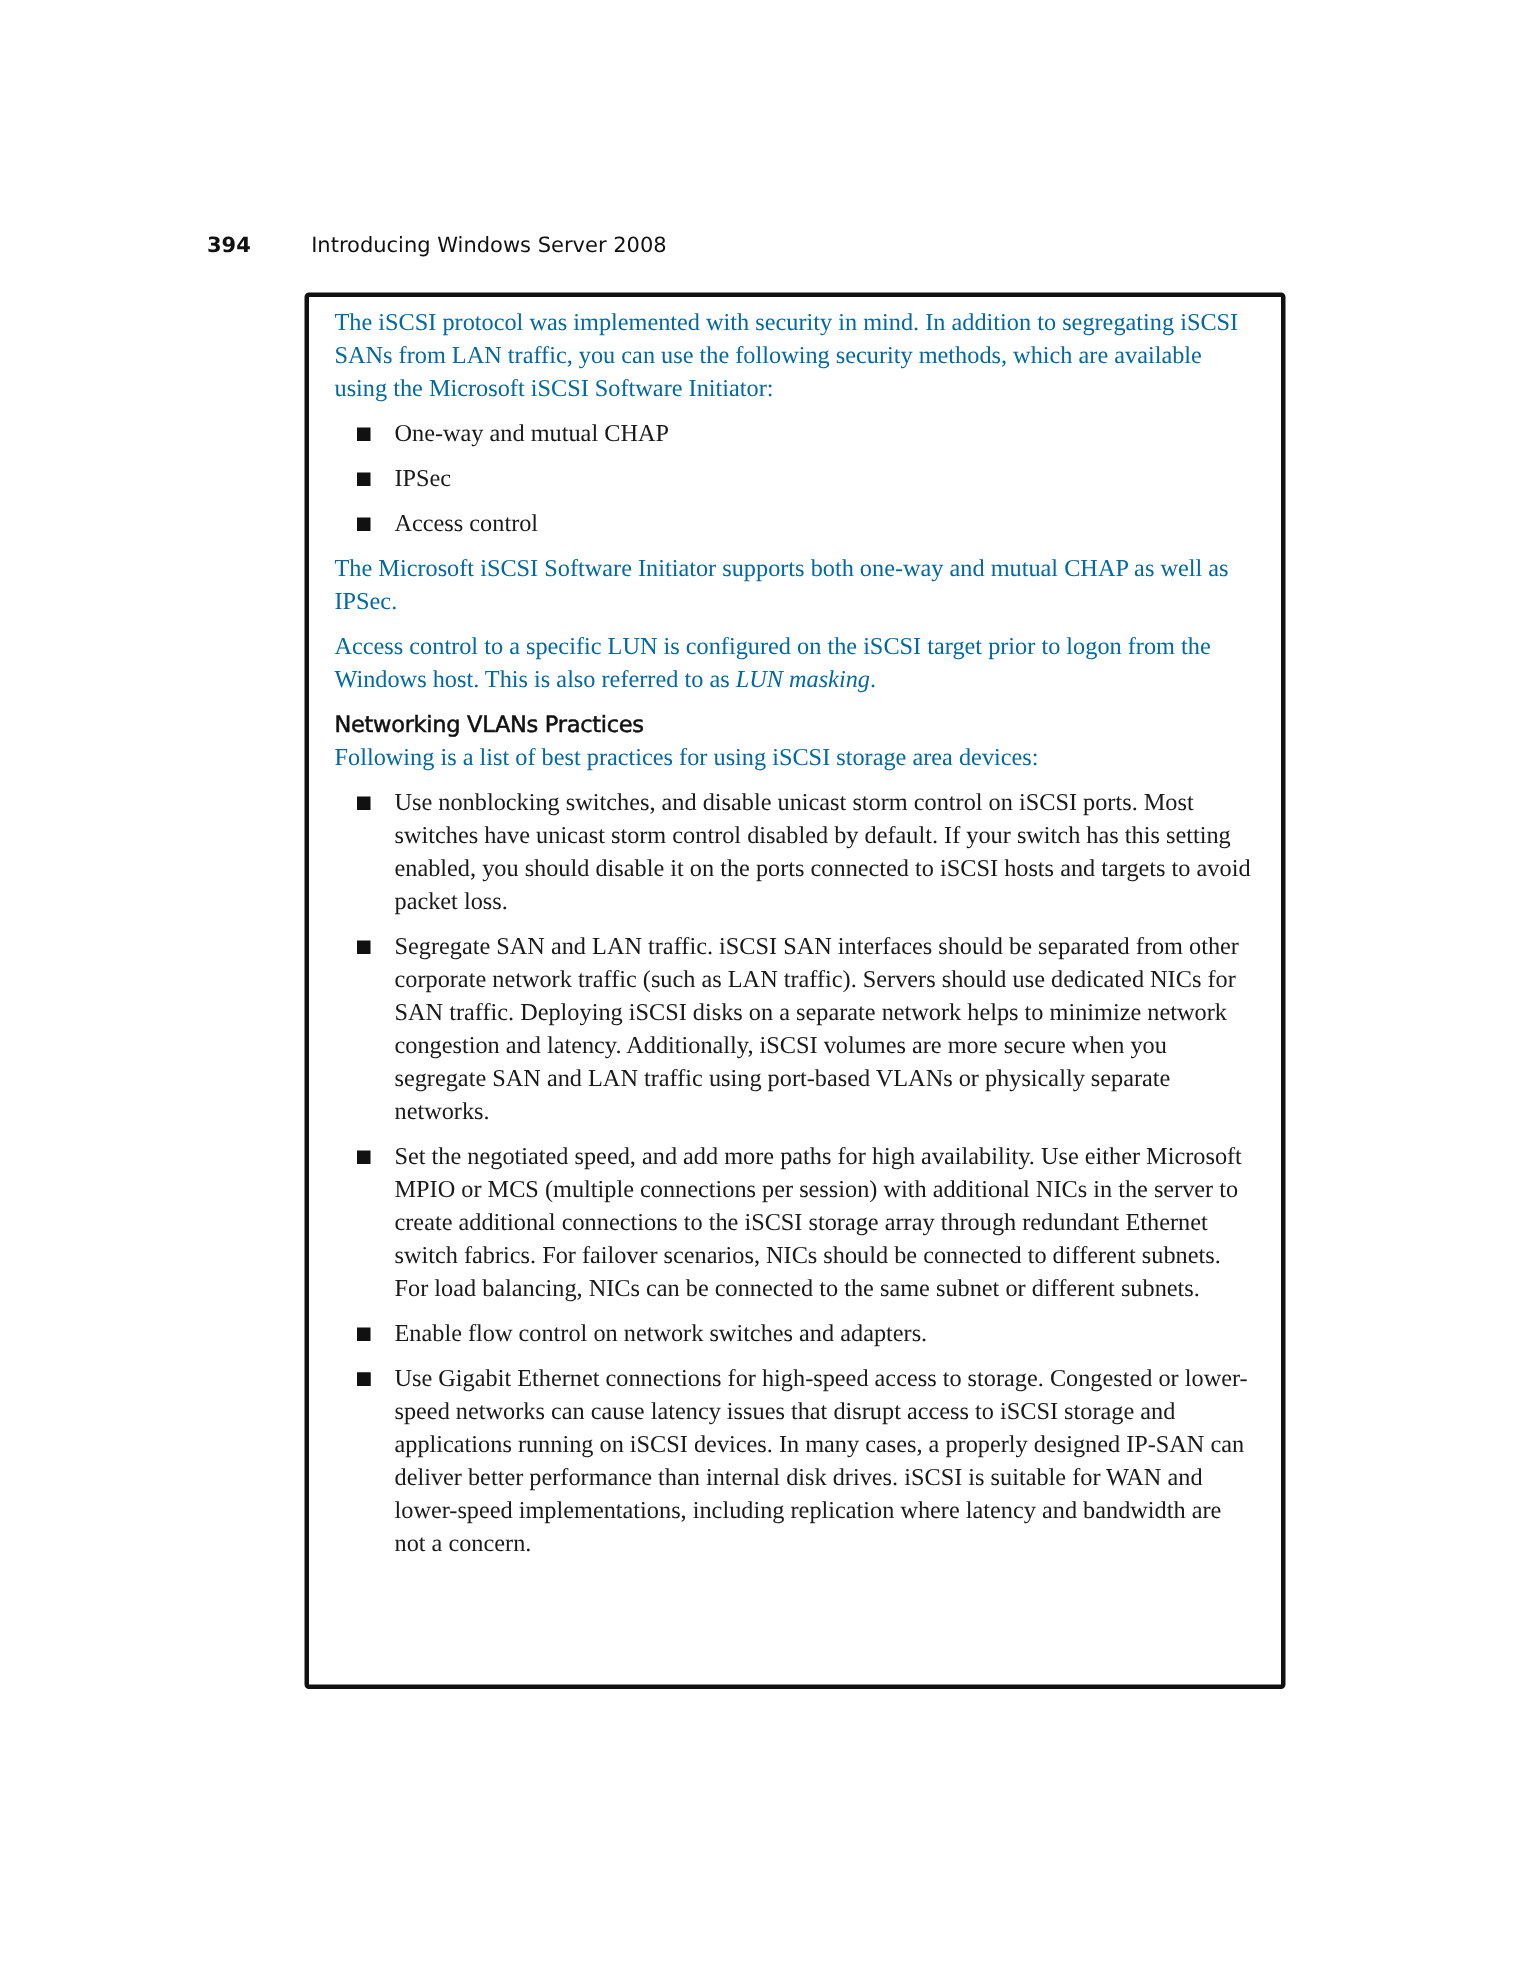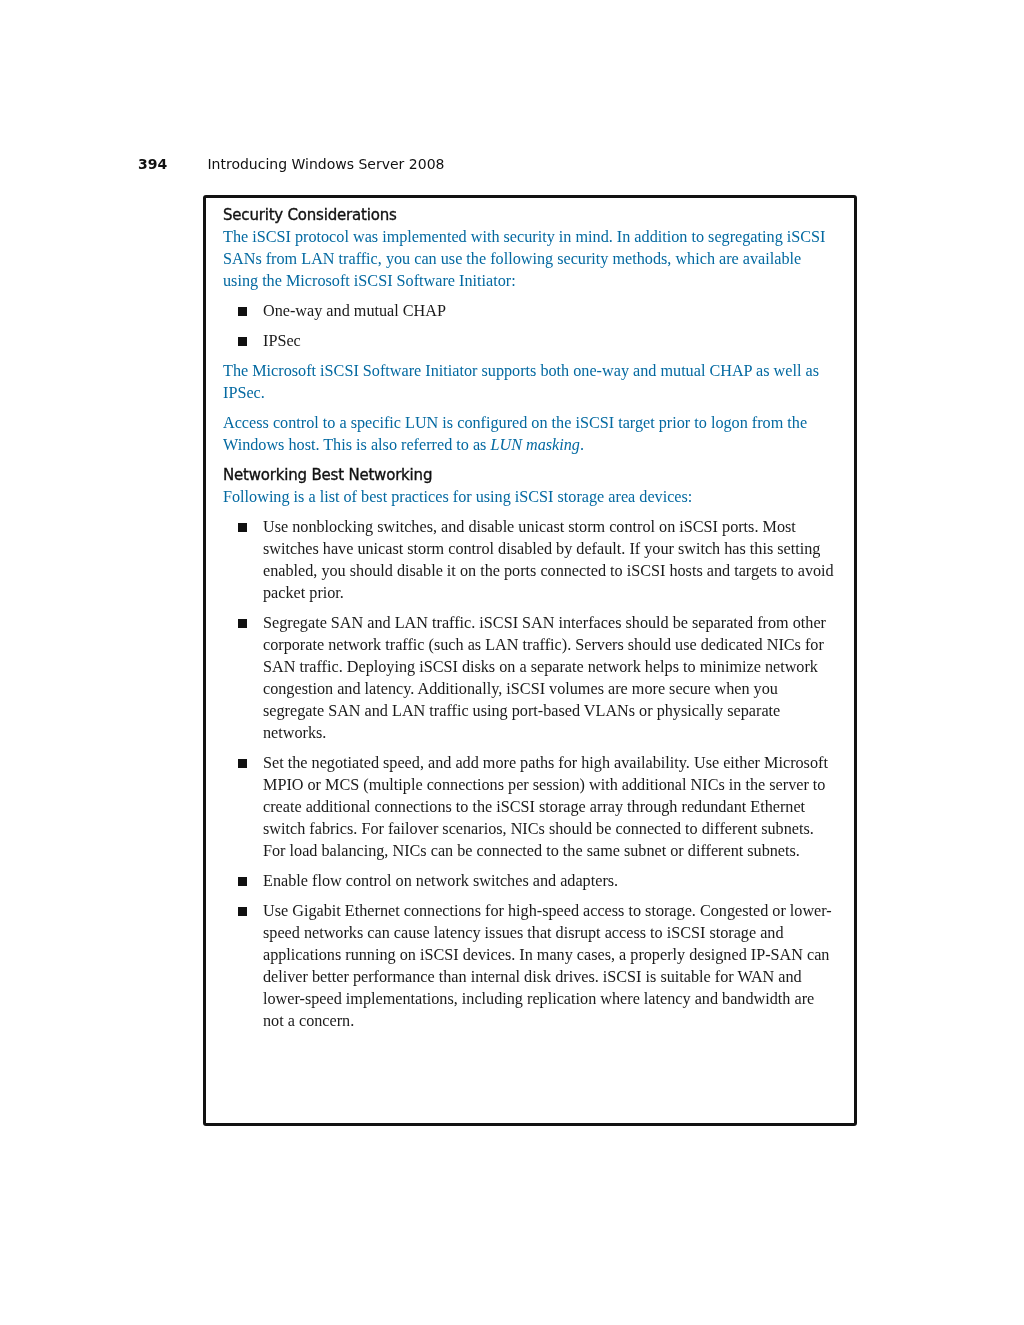--- a/index.html
+++ b/index.html
@@ -98,45 +98,48 @@
 <body>
 
 <div class="running-head">
   <span class="page-number">394</span>
   <span class="book-title">Introducing Windows Server 2008</span>
 </div>
 
 <div class="sidebar-box">
   <div class="box-inner">
 
-    <h2 class="section-heading">Security Considerations</h2>
     <p class="para lead">The iSCSI protocol was implemented with security in mind. In addition to segregating iSCSI SANs from LAN traffic, you can use the following security methods, which are available using the Microsoft iSCSI Software Initiator:</p>
 
     <ul class="bullets gap-after-first-list">
       <li>
         <span class="bullet"></span>
         <span>One-way and mutual CHAP</span>
       </li>
       <li>
         <span class="bullet"></span>
         <span>IPSec</span>
       </li>
+      <li>
+        <span class="bullet"></span>
+        <span>Access control</span>
+      </li>
     </ul>
 
     <p class="para">The Microsoft iSCSI Software Initiator supports both one-way and mutual CHAP as well as IPSec.</p>
 
     <p class="para"><span>Access control to a specific LUN is configured on the iSCSI target prior to logon from the Windows host. This is also referred to as </span><span class="em">LUN masking</span><span>.</span></p>
 
-    <h2 class="section-heading">Networking Best Networking</h2>
+    <h2 class="section-heading">Networking VLANs Practices</h2>
     <p class="para lead">Following is a list of best practices for using iSCSI storage area devices:</p>
 
     <ul class="bullets">
       <li>
         <span class="bullet"></span>
-        <span>Use nonblocking switches, and disable unicast storm control on iSCSI ports. Most switches have unicast storm control disabled by default. If your switch has this setting enabled, you should disable it on the ports connected to iSCSI hosts and targets to avoid packet prior.</span>
+        <span>Use nonblocking switches, and disable unicast storm control on iSCSI ports. Most switches have unicast storm control disabled by default. If your switch has this setting enabled, you should disable it on the ports connected to iSCSI hosts and targets to avoid packet loss.</span>
       </li>
       <li>
         <span class="bullet"></span>
         <span>Segregate SAN and LAN traffic. iSCSI SAN interfaces should be separated from other corporate network traffic (such as LAN traffic). Servers should use dedicated NICs for SAN traffic. Deploying iSCSI disks on a separate network helps to minimize network congestion and latency. Additionally, iSCSI volumes are more secure when you segregate SAN and LAN traffic using port-based VLANs or physically separate networks.</span>
       </li>
       <li>
         <span class="bullet"></span>
         <span>Set the negotiated speed, and add more paths for high availability. Use either Microsoft MPIO or MCS (multiple connections per session) with additional NICs in the server to create additional connections to the iSCSI storage array through redundant Ethernet switch fabrics. For failover scenarios, NICs should be connected to different subnets. For load balancing, NICs can be connected to the same subnet or different subnets.</span>
       </li>
       <li>

